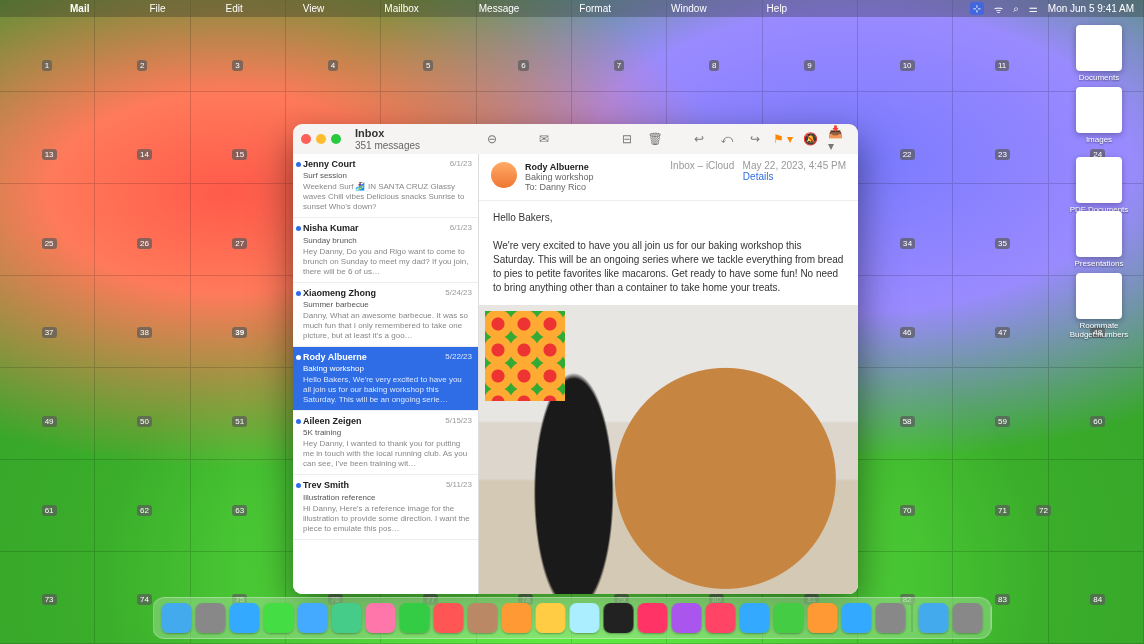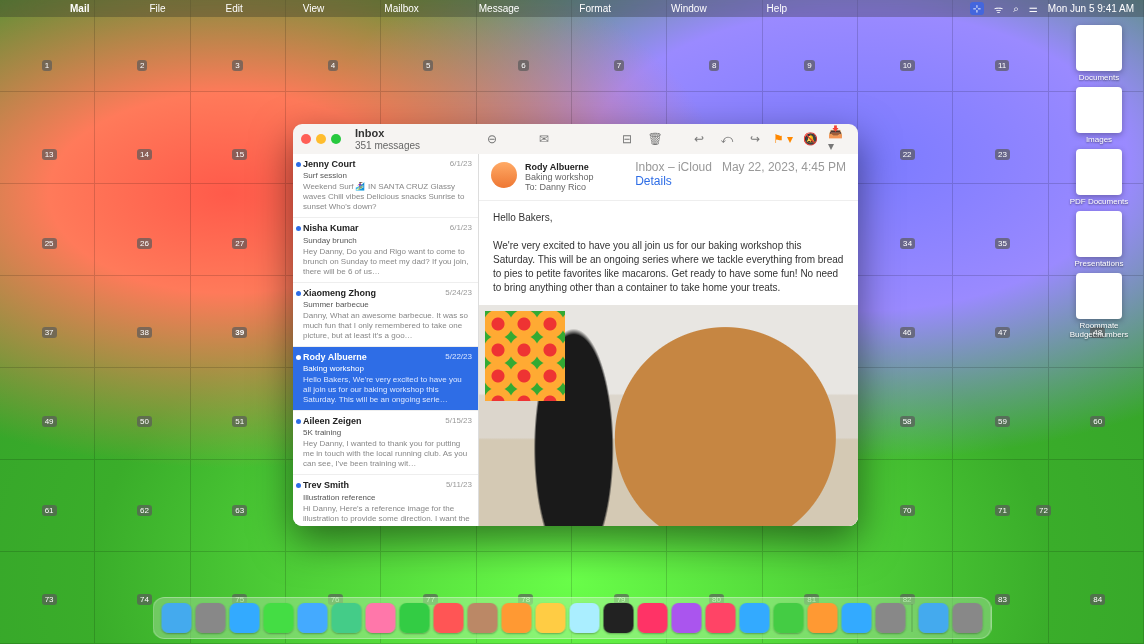--- a/index.html
+++ b/index.html
@@ -23,21 +23,21 @@
 
 .deskicon { position:absolute; width:60px; text-align:center; color:#fff; font-size:8px; text-shadow:0 1px 2px rgba(0,0,0,.6); }
 .deskicon .ic { width:46px; height:46px; margin:0 auto 2px; border-radius:4px; background:#fff; box-shadow:0 2px 6px rgba(0,0,0,.3); }
 
 
 #dock { position:absolute; bottom:5px; left:50%; transform:translateX(-50%); height:42px; background:rgba(255,255,255,.25); border-radius:12px; padding:4px 8px; display:flex; gap:4px; align-items:center; backdrop-filter:blur(20px); border:1px solid rgba(255,255,255,.3); }
 .dockitem { width:30px; height:30px; border-radius:7px; background:linear-gradient(#8af,#47d); box-shadow:0 1px 2px rgba(0,0,0,.3); }
 .docksep { width:1px; height:28px; background:rgba(0,0,0,.2); margin:0 2px; }
 
 
-#mail { position:absolute; left:293px; top:124px; width:565px; height:402px; background:#f6f4f2; border-radius:9px; box-shadow:0 15px 40px rgba(0,0,0,.5); overflow:hidden; display:flex; flex-direction:column; }
+#mail { position:absolute; left:293px; top:124px; width:565px; height:470px; background:#f6f4f2; border-radius:9px; box-shadow:0 15px 40px rgba(0,0,0,.5); overflow:hidden; display:flex; flex-direction:column; }
 #mail-toolbar { height:30px; display:flex; align-items:center; padding:0 8px; gap:6px; }
 .traffic { display:flex; gap:5px; margin-right:8px; }
 .tl { width:10px; height:10px; border-radius:50%; }
 .tl.r{background:#ff5f56;} .tl.y{background:#ffbd2e;} .tl.g{background:#27c93f;}
 #mail-title { font-size:10px; color:#666; line-height:1.1; }
 #mail-title b { color:#333; font-size:11px; }
 .tbtn { width:22px; height:18px; border-radius:4px; color:#777; font-size:12px; display:flex; align-items:center; justify-content:center; }
 .tspacer { flex:1; }
 
 #mail-body { flex:1; display:flex; overflow:hidden; }
@@ -50,21 +50,21 @@
 .msg.sel .from, .msg.sel .subj { color:#fff; }
 .msg.sel .date { color:#dbe6ff; }
 .dot { position:absolute; left:3px; top:8px; width:5px; height:5px; border-radius:50%; background:#2e6de6; }
 .msg.sel .dot { background:#fff; }
 
 #reader { flex:1; display:flex; flex-direction:column; background:#fff; overflow:hidden; }
 #rheader { padding:8px 12px; border-bottom:1px solid #eee; font-size:9px; color:#666; position:relative; }
 #rheader .avatar { width:26px; height:26px; border-radius:50%; background:linear-gradient(#fa6,#e73); position:absolute; left:12px; top:8px; }
 #rheader .info { margin-left:34px; }
 #rheader .from { color:#222; font-weight:600; }
-#rmetabar { position:absolute; right:12px; top:6px; font-size:12px; color:#999; }
+#rmetabar { position:absolute; right:12px; top:6px; font-size:10px; color:#999;text-align:center; }
 #rmetabar a { color:#2e6de6; text-decoration:none; }
 #rbody { padding:10px 14px; font-size:10px; color:#333; line-height:1.4; }
 #rimg { flex:1; background:
   radial-gradient(circle at 65% 60%, #c68642 0 110px, transparent 111px),
   radial-gradient(ellipse 40px 120px at 25% 65%, #1a1a1a 0 38px, transparent 40px),
   linear-gradient(#e8e6e2 40%, #dcd6cc 41% 60%, #d4c9b4 61%);
   position:relative;
 }
 #rimg::before { content:""; position:absolute; left:6px; top:6px; width:80px; height:90px; background:radial-gradient(circle,#e33 6px,#fa3 7px 14px,#3a3 15px 22px,transparent 23px); background-size:26px 26px; }
 
@@ -256,21 +256,21 @@
   <span class="r" style="background:#46d;padding:1px 3px;border-radius:3px;">⊹</span>
   <span class="r">ᯤ</span>
   <span class="r">⌕</span>
   <span class="r">⚌</span>
   <span class="r">Mon Jun 5  9:41 AM</span>
 </div>
 
 <div id="deskicons">
     <div class="deskicon" style="right: 15px; top: 25px;"><div class="ic"></div><span>Documents</span></div>
     <div class="deskicon" style="right: 15px; top: 87px;"><div class="ic"></div><span>Images</span></div>
-    <div class="deskicon" style="right: 15px; top: 149px;"><div class="ic"></div><span>PDF Documents</span></div>
+    <div class="deskicon" style="right: 15px; top: 157px;"><div class="ic"></div><span>PDF Documents</span></div>
     <div class="deskicon" style="right: 15px; top: 211px;"><div class="ic"></div><span>Presentations</span></div>
     <div class="deskicon" style="right: 15px; top: 273px;"><div class="ic"></div><span>Roommate Budget.numbers</span></div>
   </div>
 
 <div id="mail">
   <div id="mail-toolbar">
     <div class="traffic">
       <div class="tl r"></div>
       <div class="tl y"></div>
       <div class="tl g"></div>

